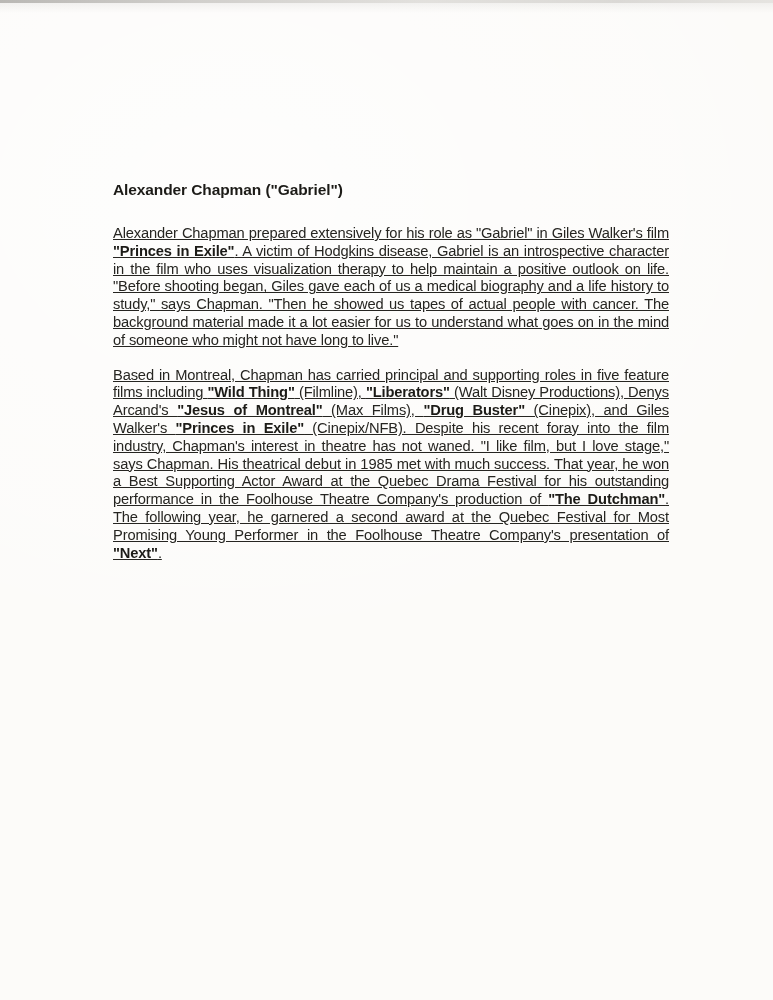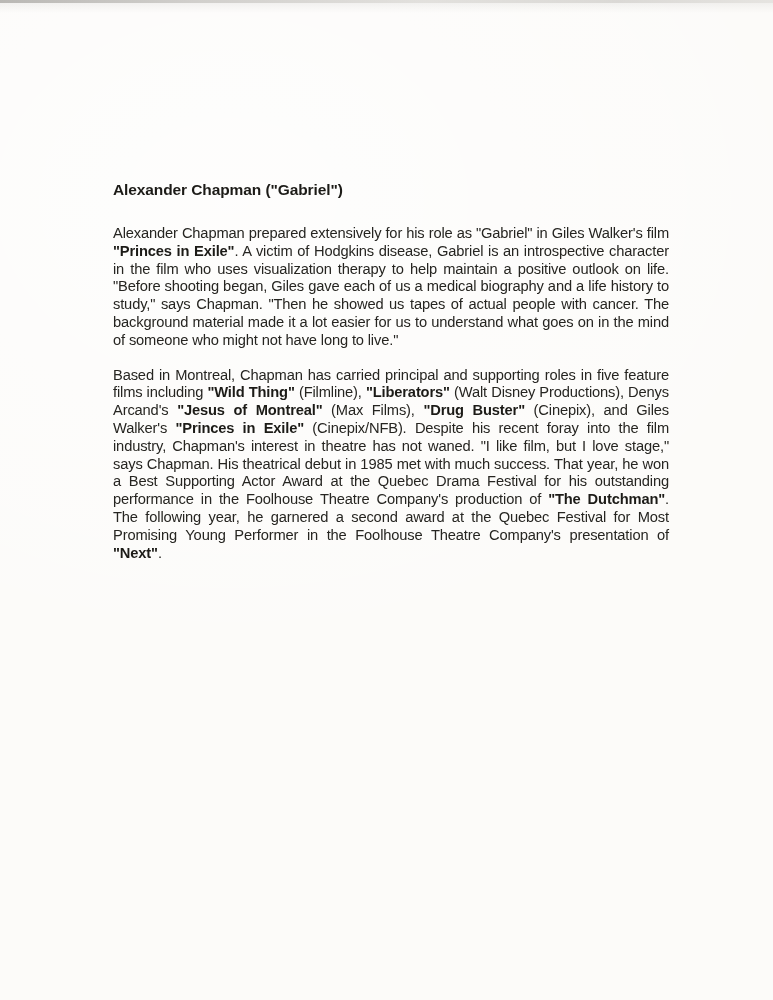--- a/index.html
+++ b/index.html
@@ -53,20 +53,21 @@
     color: var(--ink-bold);
     margin: 0 0 26px 0;
   }
   .para {
     font-size: 14.7px;
     line-height: 17.8px;
     letter-spacing: -0.15px;
     text-align: justify;
     margin: 0 0 17px 0;
     color: var(--ink);
+    text-decoration: underline;
   }
   .para b {
     font-weight: 700;
     color: var(--ink-bold);
   }
 </style>
 </head>
 <body>
 
 <div class="page">

